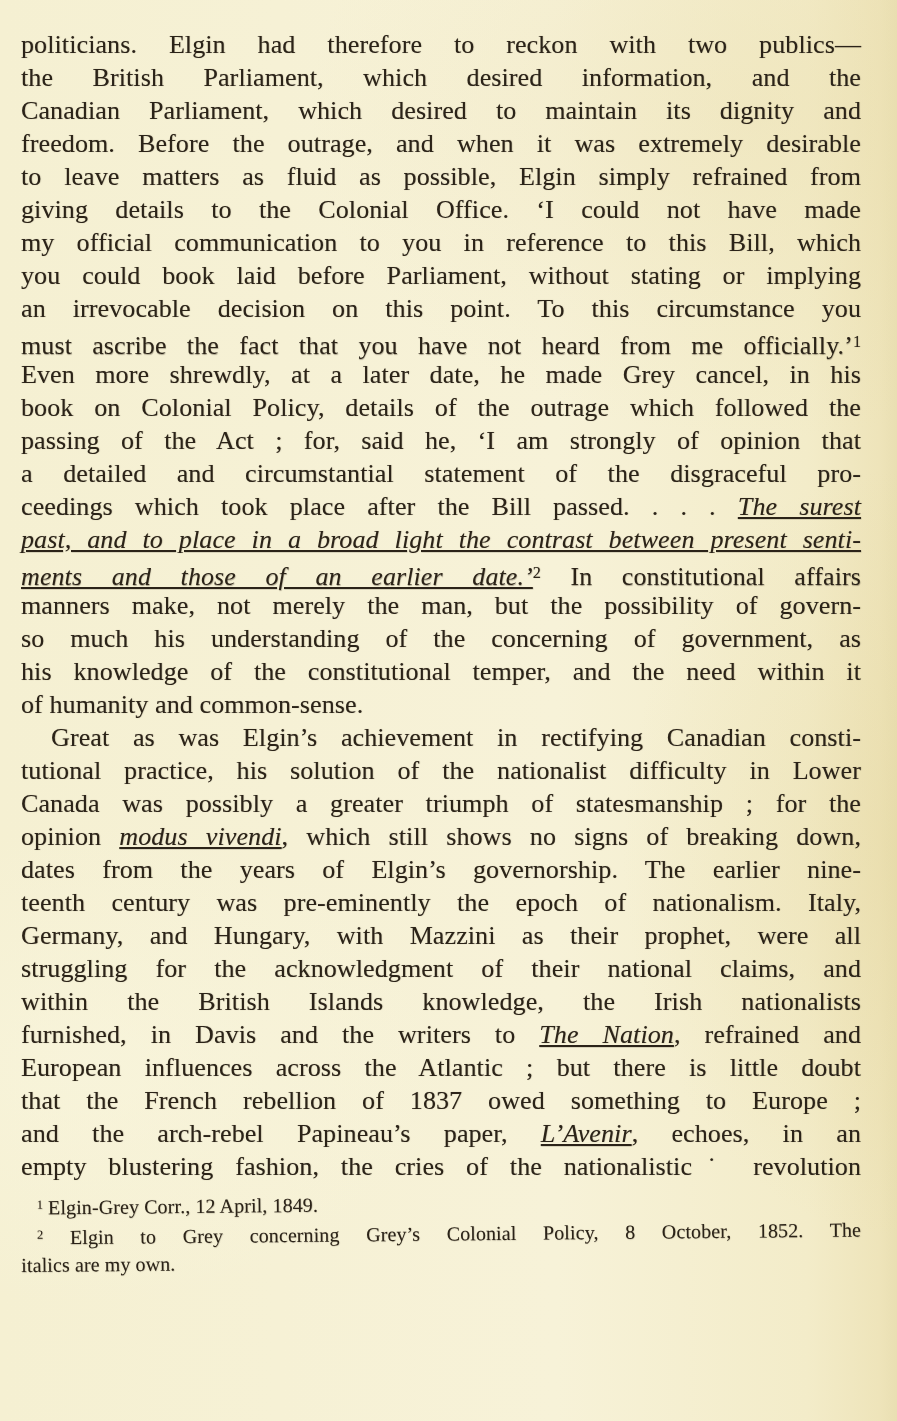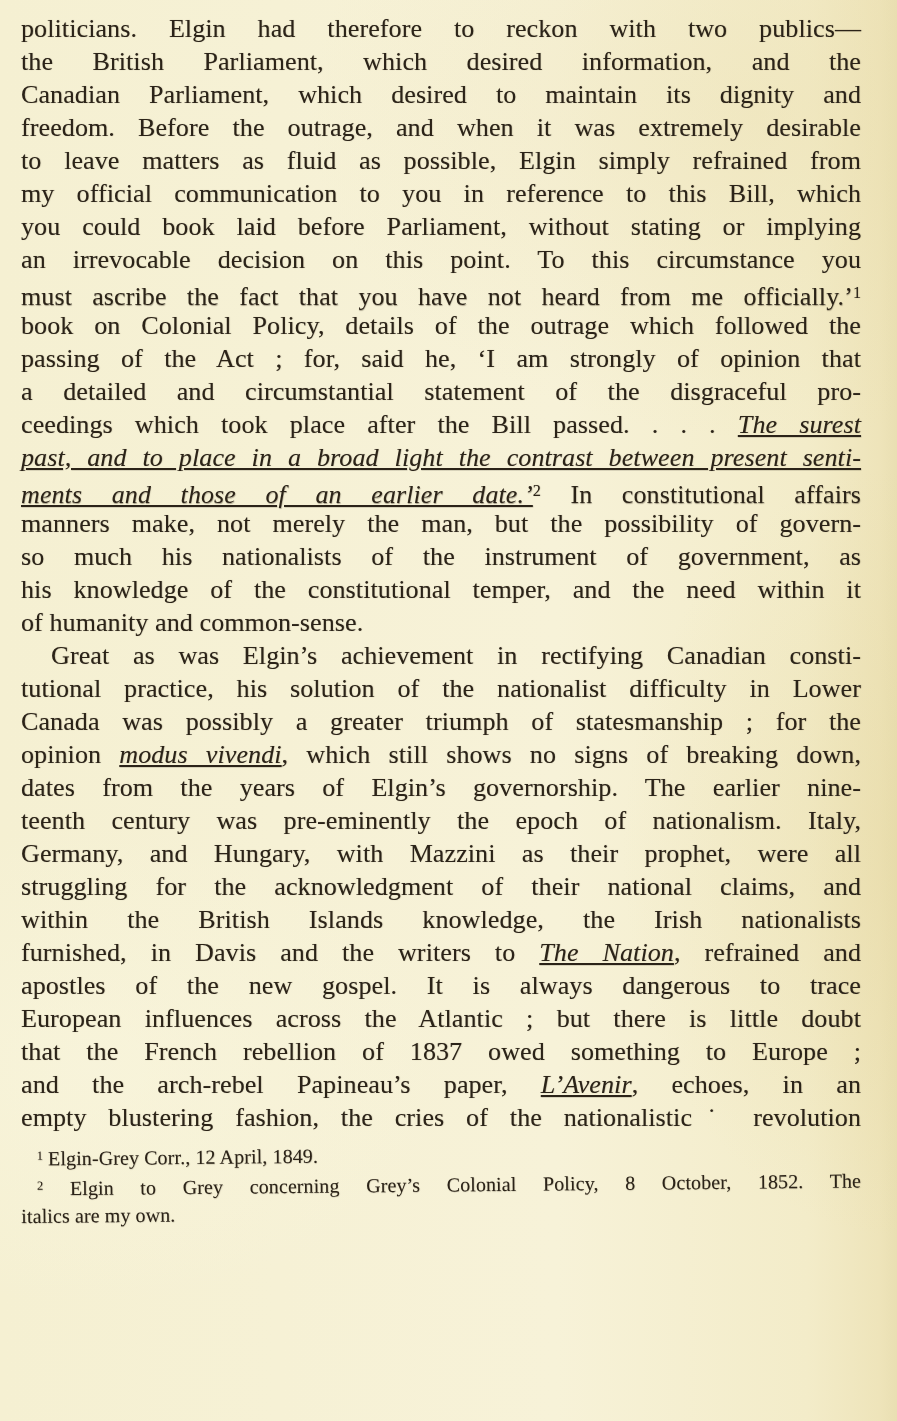--- a/index.html
+++ b/index.html
@@ -13,21 +13,21 @@
     width: 897px; height: 1421px;
     box-sizing: border-box;
     background:
       radial-gradient(ellipse 700px 500px at 85% 8%, rgba(233,220,170,0.35), rgba(233,220,170,0) 65%),
       radial-gradient(ellipse 600px 400px at 10% 75%, rgba(250,247,225,0.5), rgba(250,247,225,0) 60%),
       radial-gradient(ellipse 500px 700px at 100% 60%, rgba(226,210,150,0.30), rgba(226,210,150,0) 55%),
       linear-gradient(90deg, #f5f0d2 0%, #f7f2d8 62%, #f3ecc9 90%, #eee4ba 98%, #e9dfb2 100%);
   }
   .text-block {
     position: absolute;
-    left: 21px; right: 36px; top: 12px;
+    left: 21px; right: 36px; top: 28px;
     color: #2b2318;
     text-shadow: 0.4px 0.4px 0.9px rgba(48,38,24,0.38);
   }
   .para { margin: 0; }
   .line {
     font-size: 26px;
     line-height: 33px;
     height: 33px;
     letter-spacing: 0.1px;
     text-align: justify;
@@ -59,47 +59,48 @@
 
 <div class="page">
   <div class="text-block">
     <div id="paras">
         <div class="para">
           <div class="line just"><span>politicians.  Elgin had therefore to reckon with two publics—</span></div>
           <div class="line just"><span>the British Parliament, which desired information, and the</span></div>
           <div class="line just"><span>Canadian Parliament, which desired to maintain its dignity and</span></div>
           <div class="line just"><span>freedom.  Before the outrage, and when it was extremely desirable</span></div>
           <div class="line just"><span>to leave matters as fluid as possible, Elgin simply refrained from</span></div>
+          <div class="line just"><span>giving details to the Colonial Office.  ‘I could not have made</span></div>
           <div class="line just"><span>my official communication to you in reference to this Bill, which</span></div>
           <div class="line just"><span>you could book laid before Parliament, without stating or implying</span></div>
           <div class="line just"><span>an irrevocable decision on this point.  To this circumstance you</span></div>
           <div class="line just"><span>must ascribe the fact that you have not heard from me officially.’</span><span class="sup">1</span></div>
+          <div class="line just"><span>Even more shrewdly, at a later date, he made Grey cancel, in his</span></div>
           <div class="line just"><span>book on Colonial Policy, details of the outrage which followed the</span></div>
           <div class="line just"><span>passing of the Act ; for, said he, ‘I am strongly of opinion that</span></div>
           <div class="line just"><span>a detailed and circumstantial statement of the disgraceful pro-</span></div>
           <div class="line just"><span>ceedings which took place after the Bill passed. . . .  </span><span class="it">The surest</span></div>
           <div class="line just"><span class="it">past, and to place in a broad light the contrast between present senti-</span></div>
           <div class="line just"><span class="it">ments and those of an earlier date.’</span><span class="sup">2</span><span>  In constitutional affairs</span></div>
           <div class="line just"><span>manners make, not merely the man, but the possibility of govern-</span></div>
-          <div class="line just"><span>so much his nationalists of the instrument of government, as</span></div>
+          <div class="line just"><span>so much his understanding of the concerning of government, as</span></div>
           <div class="line just"><span>his knowledge of the constitutional temper, and the need within it</span></div>
           <div class="line"><span>of humanity and common-sense.</span></div>
         </div>
         <div class="para">
           <div class="line just indent"><span>Great as was Elgin’s achievement in rectifying Canadian consti-</span></div>
           <div class="line just"><span>tutional practice, his solution of the nationalist difficulty in Lower</span></div>
           <div class="line just"><span>Canada was possibly a greater triumph of statesmanship ; for the</span></div>
           <div class="line just"><span>opinion </span><span class="it">modus vivendi</span><span>, which still shows no signs of breaking down,</span></div>
           <div class="line just"><span>dates from the years of Elgin’s governorship.  The earlier nine-</span></div>
           <div class="line just"><span>teenth century was pre-eminently the epoch of nationalism.  Italy,</span></div>
           <div class="line just"><span>Germany, and Hungary, with Mazzini as their prophet, were all</span></div>
           <div class="line just"><span>struggling for the acknowledgment of their national claims, and</span></div>
           <div class="line just"><span>within the British Islands knowledge, the Irish nationalists</span></div>
           <div class="line just"><span>furnished, in Davis and the writers to </span><span class="it">The Nation</span><span>, refrained and</span></div>
-          <div class="line just"><span>apostles of the new gospel.  It is always dangerous to trace</span></div>
           <div class="line just"><span>European influences across the Atlantic ; but there is little doubt</span></div>
           <div class="line just"><span>that the French rebellion of 1837 owed something to Europe ;</span></div>
           <div class="line just"><span>and the arch-rebel Papineau’s paper, </span><span class="it">L’Avenir</span><span>, echoes, in an</span></div>
           <div class="line just"><span>empty blustering fashion, the cries of the nationalistic˙ revolution</span></div>
         </div>
       </div>
     <div class="fn-block" id="fns">
         <div class="line indent"><span class="sup">1</span><span> Elgin-Grey Corr., 12 April, 1849.</span></div>
         <div class="line just indent"><span class="sup">2</span><span> Elgin to Grey concerning Grey’s Colonial Policy, 8 October, 1852.  The</span></div>
         <div class="line"><span>italics are my own.</span></div>

